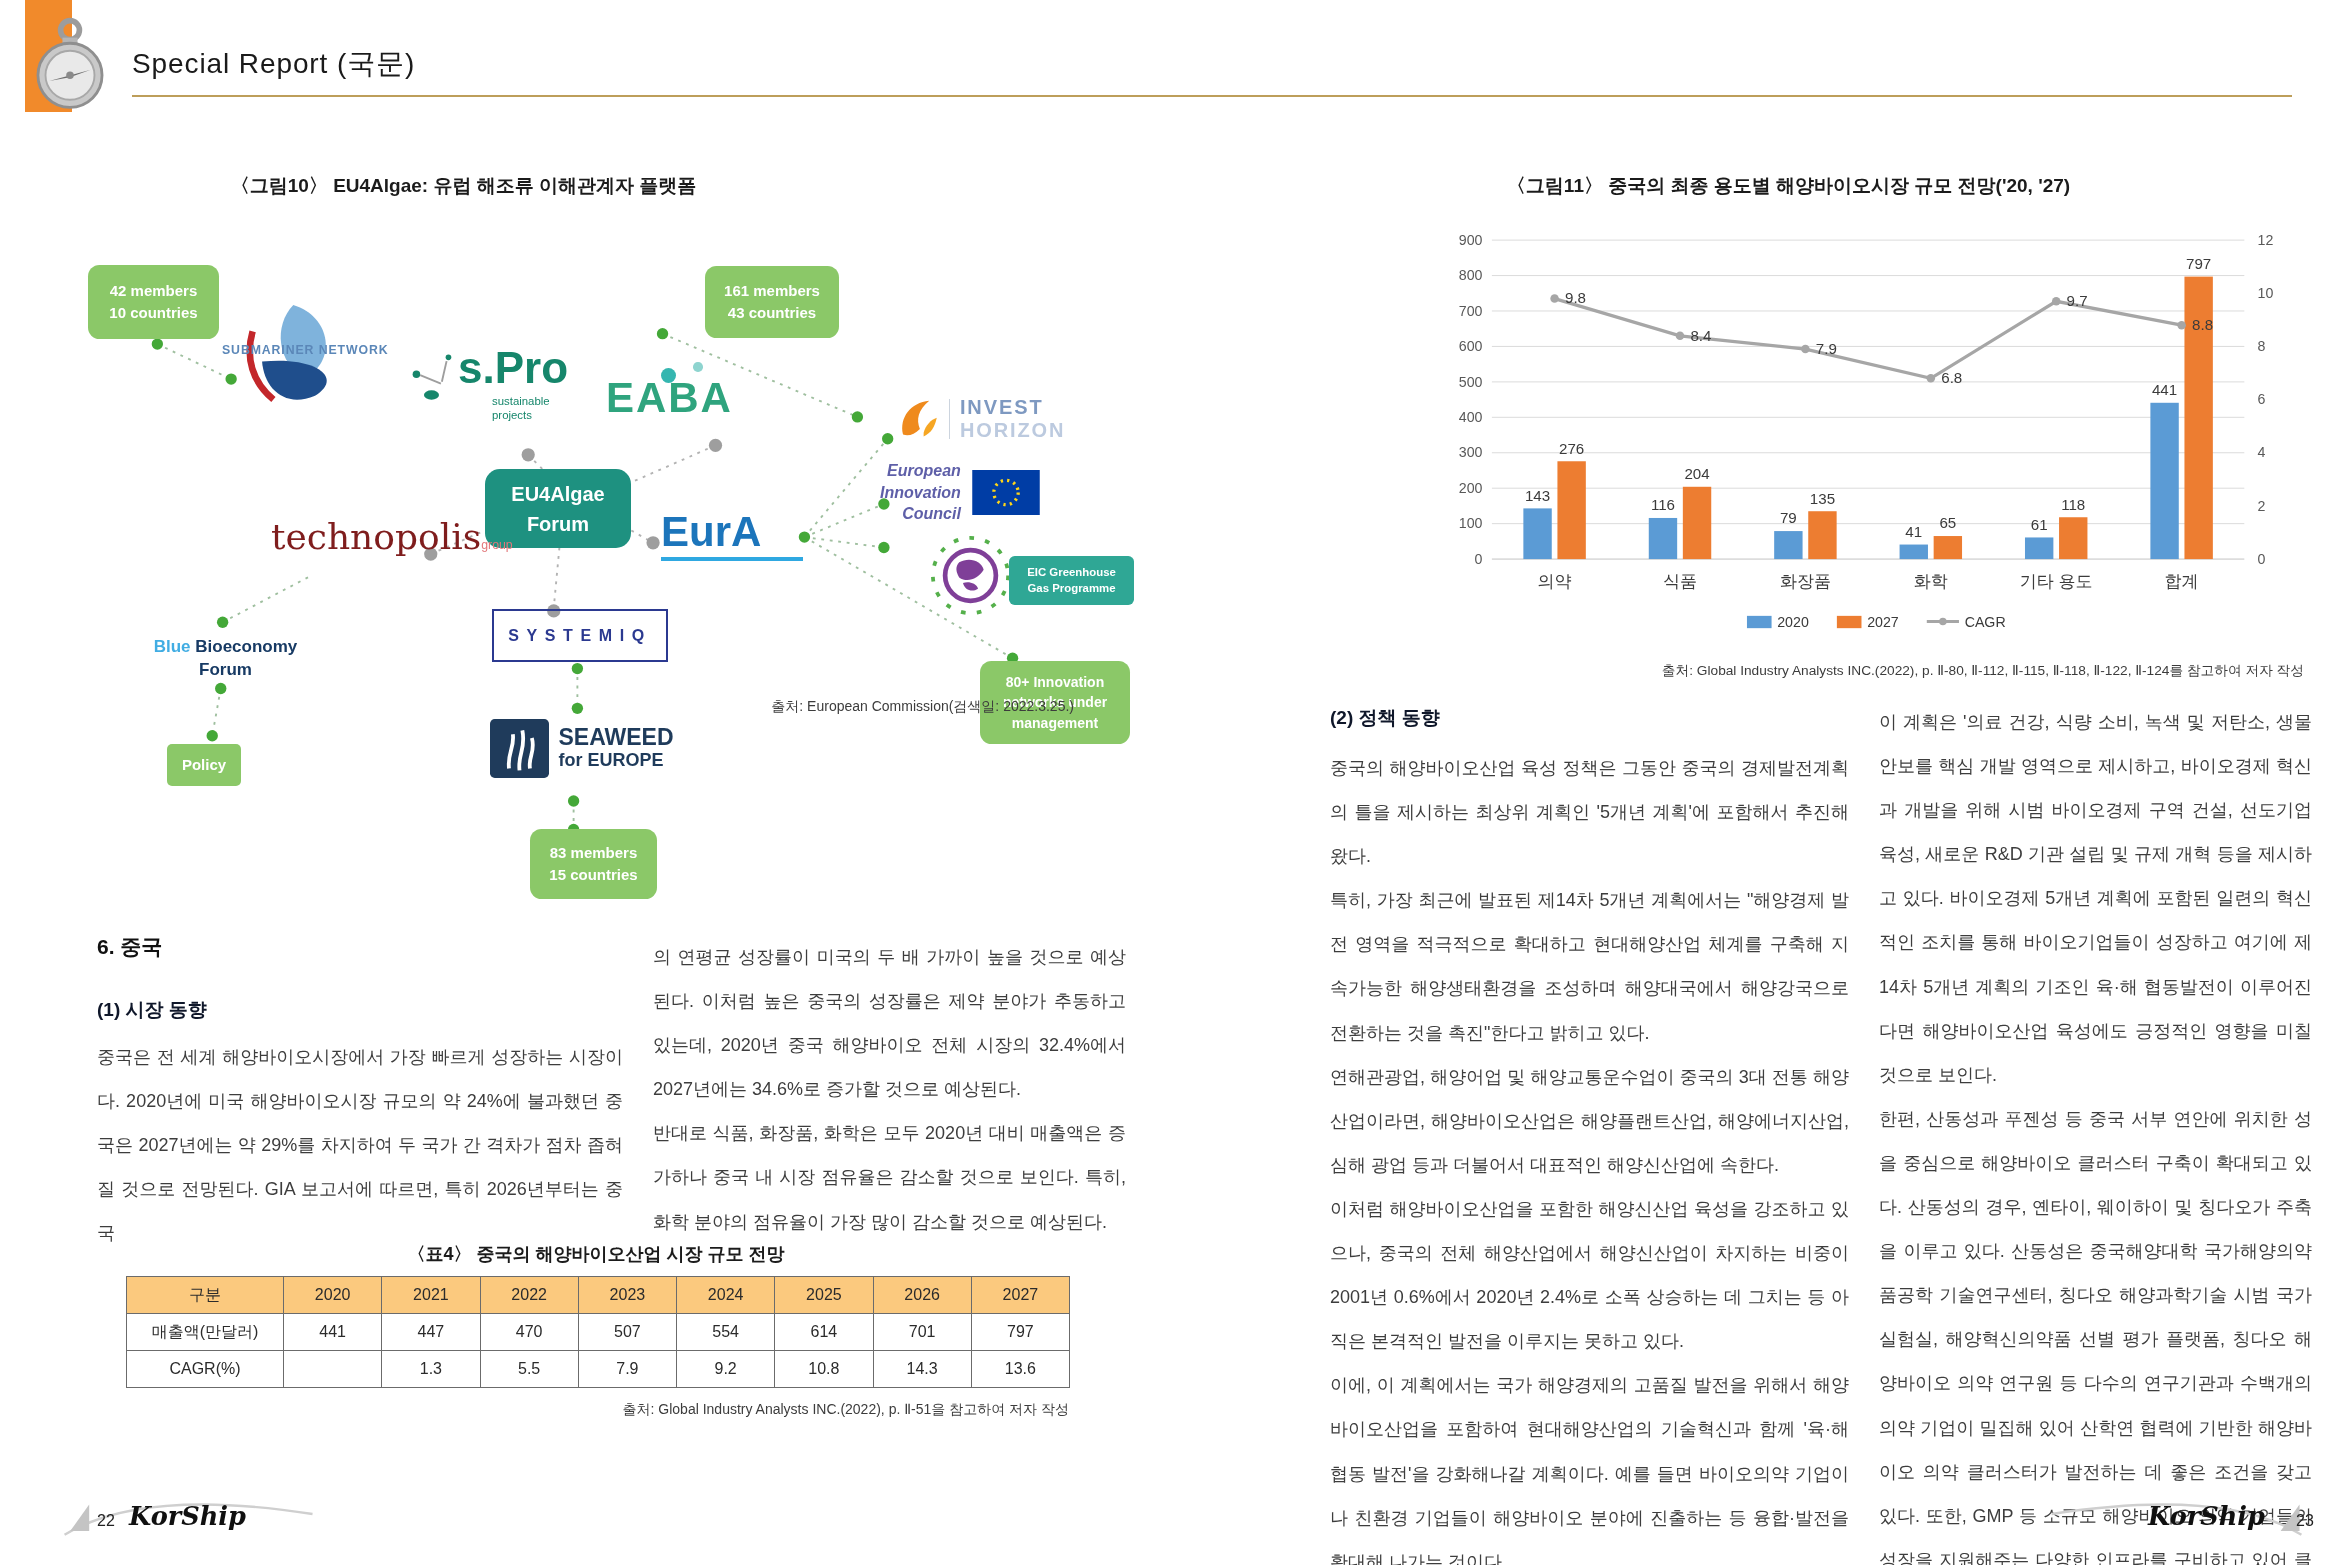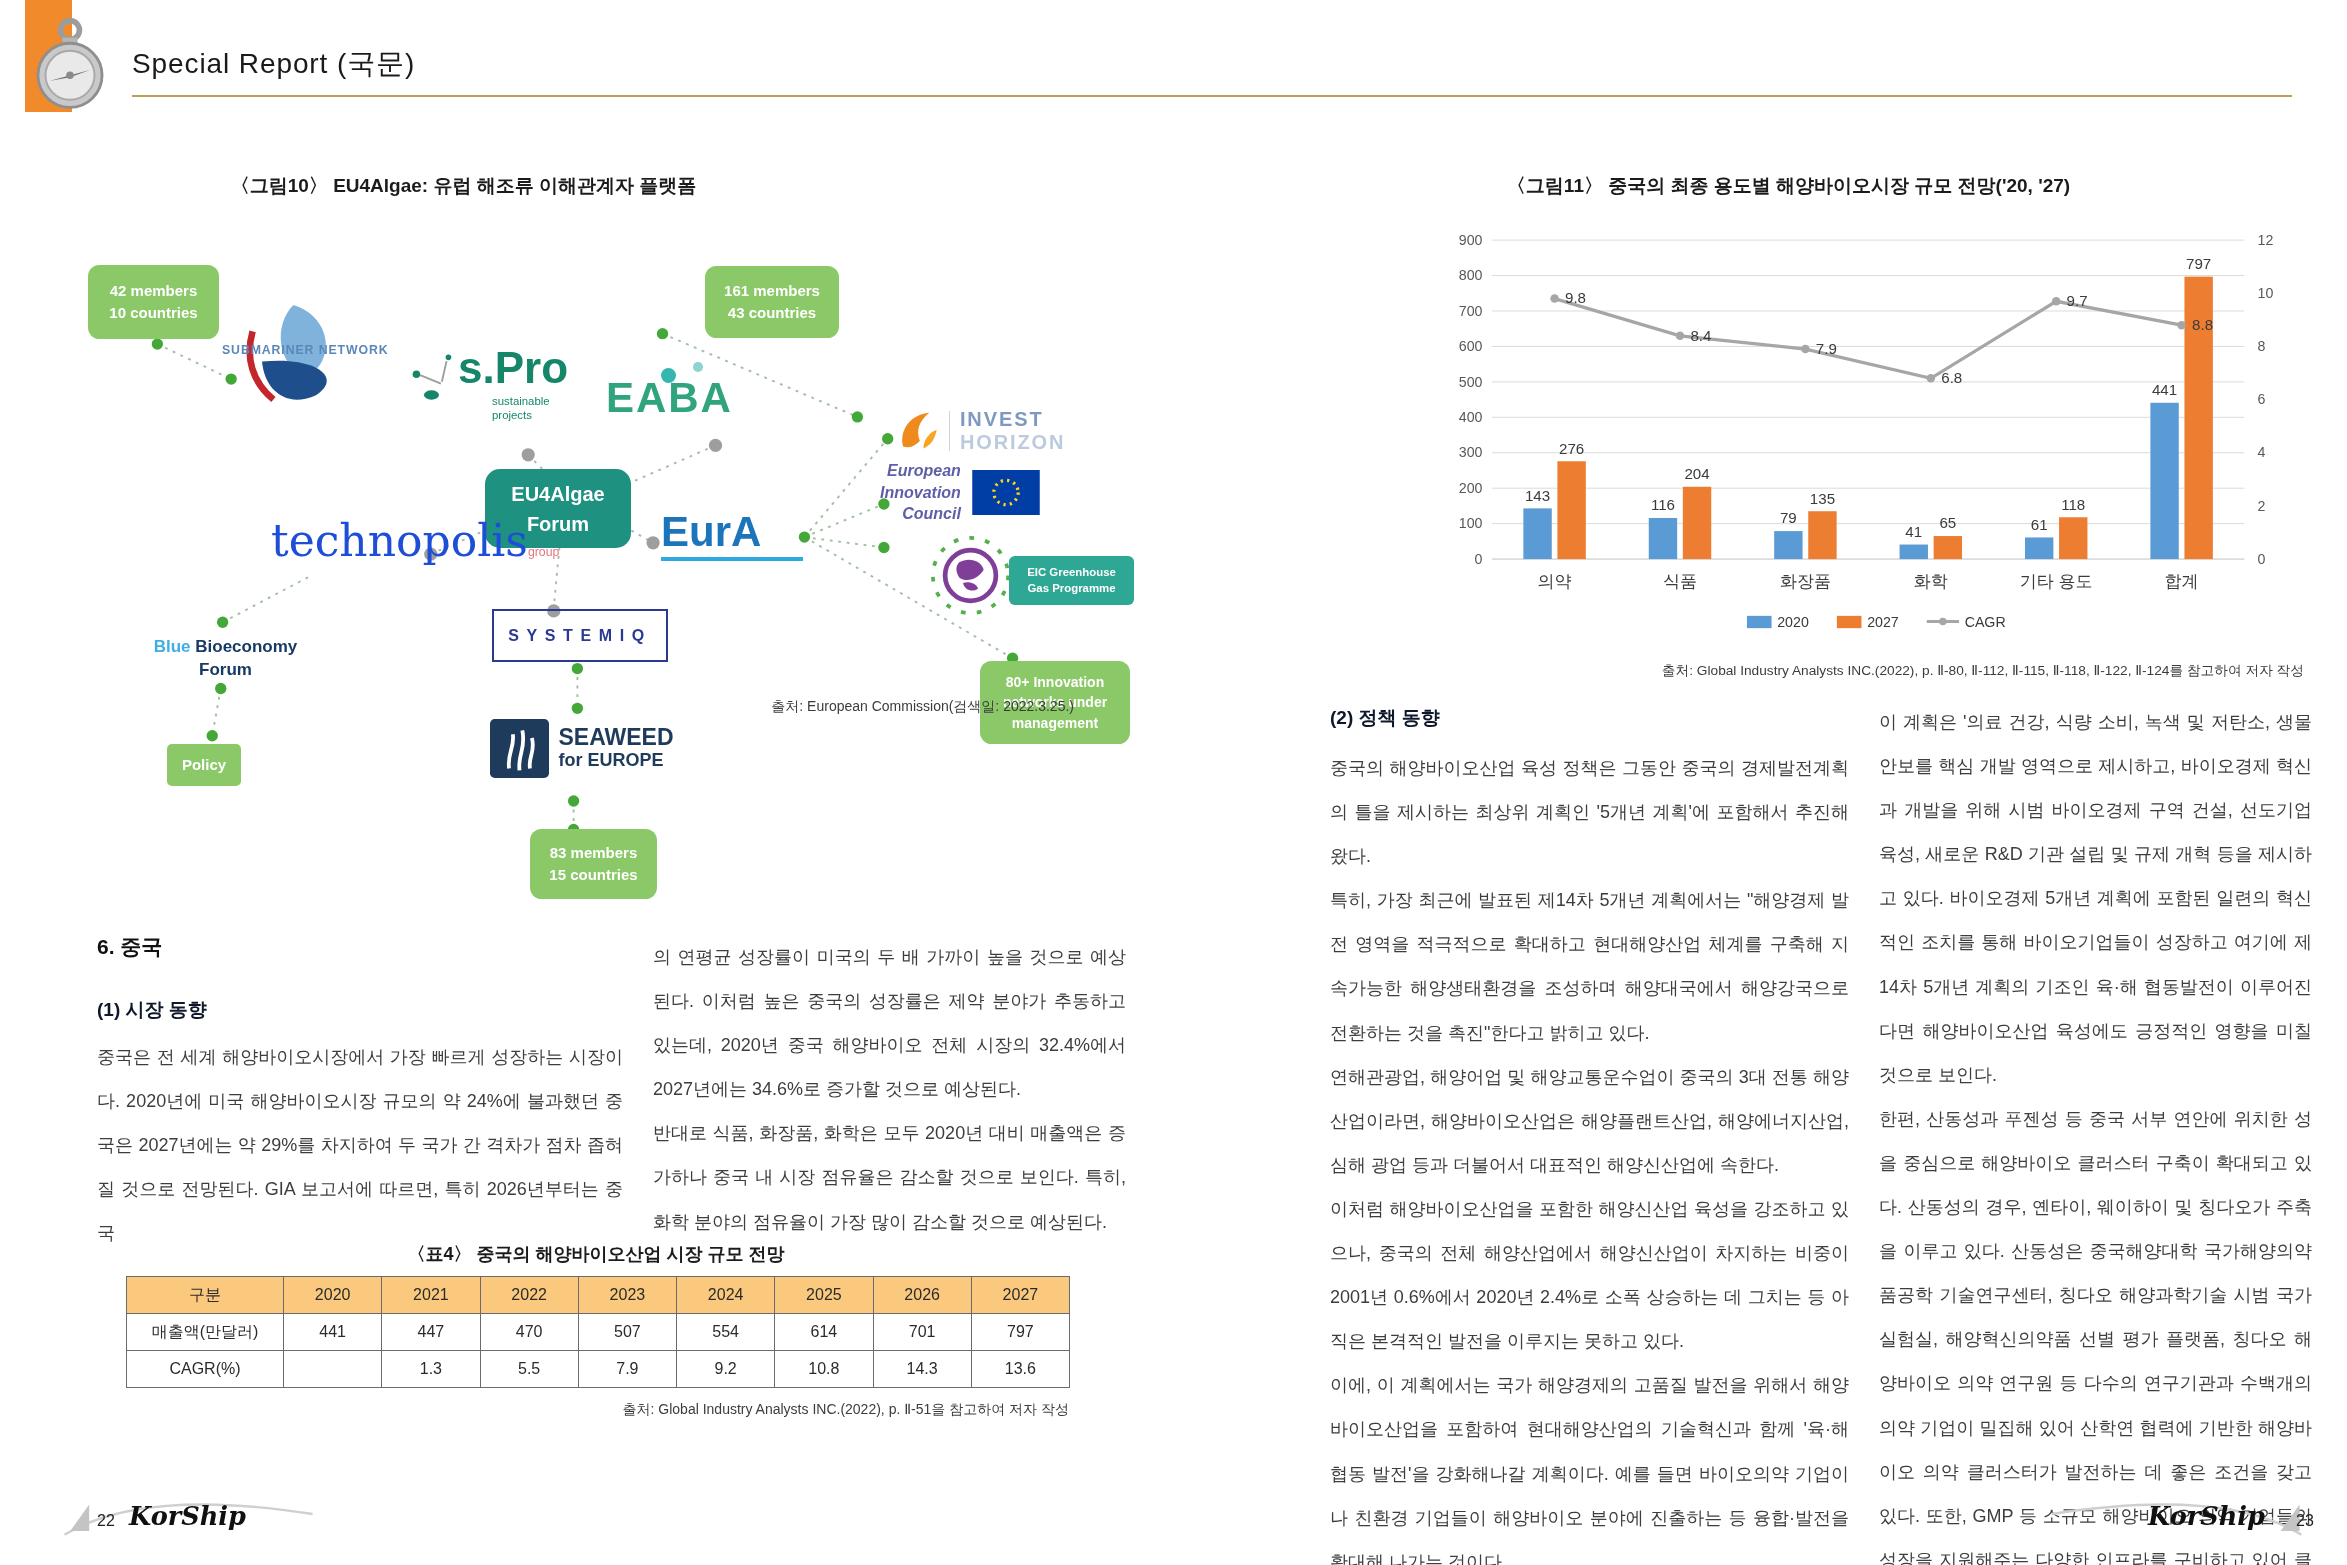--- a/index.html
+++ b/index.html
@@ -19,21 +19,21 @@
          white-space:pre-line;}
   .hub-box{background:#1E9180;border-radius:15px;color:#fff;font-weight:bold;font-size:20px;
            line-height:1.5;text-align:center;display:flex;align-items:center;justify-content:center;
            white-space:pre-line;}
   .systemiq{border:2.8px solid #2B3990;color:#2B3990;font-weight:bold;font-size:16px;
             letter-spacing:7.6px;display:flex;align-items:center;justify-content:center;}
   .submariner-text{font-size:12.3px;font-weight:bold;color:#5b87b8;letter-spacing:0.9px;}
   .spro-text{font-size:44px;font-weight:bold;color:#16866B;line-height:1;}
   .spro-sub{font-size:11.4px;color:#16866B;white-space:pre-line;line-height:1.2;}
   .eaba-text{font-size:42px;font-weight:bold;color:#2FA47E;letter-spacing:1.9px;line-height:1;}
-  .technopolis-text{font-family:"DejaVu Serif", serif;font-size:44px;color:#1d4ed8;line-height:1;margin-top:36px;}
+  .technopolis-text{font-family:"DejaVu Serif", serif;font-size:36px;color:#7f1d1d;line-height:1;margin-top:36px;}
   .technopolis-sub{font-size:12.3px;color:#E2777A;}
   .eura-text{font-size:42px;font-weight:bold;color:#1C75BB;line-height:1;}
   .eura-bar{width:142px;height:3.8px;background:#2FA8E1;margin-top:3.8px;}
   .bbf{width:151px;text-align:center;font-size:17px;font-weight:bold;line-height:1.35;}
   .bbf .blue{color:#41ADE3;} .bbf .navy{color:#173A64;}
   .seaweed-line1{font-size:23px;font-weight:bold;color:#1F3B5B;line-height:1.1;}
   .seaweed-line2{font-size:18px;font-weight:bold;color:#1F3B5B;line-height:1.2;}
   .invest-l1{font-size:20px;font-weight:bold;color:#7E99C1;letter-spacing:1.9px;line-height:1.15;}
   .invest-l2{font-size:20px;font-weight:bold;color:#BCCADF;letter-spacing:1.9px;line-height:1.15;}
   .eic-council{font-size:16px;font-weight:bold;color:#5E5FA8;text-align:right;white-space:pre-line;line-height:1.35;}
@@ -185,21 +185,21 @@
     </svg>
     <div>
       <div class="seaweed-line1">SEAWEED</div>
       <div class="seaweed-line2">for EUROPE</div>
     </div>
   </div>
 
   <div class="abs badge" style="left: 530px; top: 829px; width: 127px; height: 70px; white-space: pre-line;">83 members
 15 countries</div>
 
-  <div class="abs" style="left:897px;top:408px;display:flex;gap:9.5px;align-items:center;">
+  <div class="abs" style="left:897px;top:396px;display:flex;gap:9.5px;align-items:center;">
     <svg width="42" height="45" viewBox="0 0 44 48">
       <path d="M6,40 C2,22 14,6 34,4 C22,14 20,24 24,34 C18,40 12,42 6,40" fill="#EF8A1D"></path>
       <path d="M28,38 C30,30 36,24 42,22 C40,32 36,38 28,42 Z" fill="#F6A623"></path>
     </svg>
     <div style="width:1.9px;height:40px;background:#ccd4de;"></div>
     <div>
       <div class="invest-l1">INVEST</div>
       <div class="invest-l2">HORIZON</div>
     </div>
   </div>

